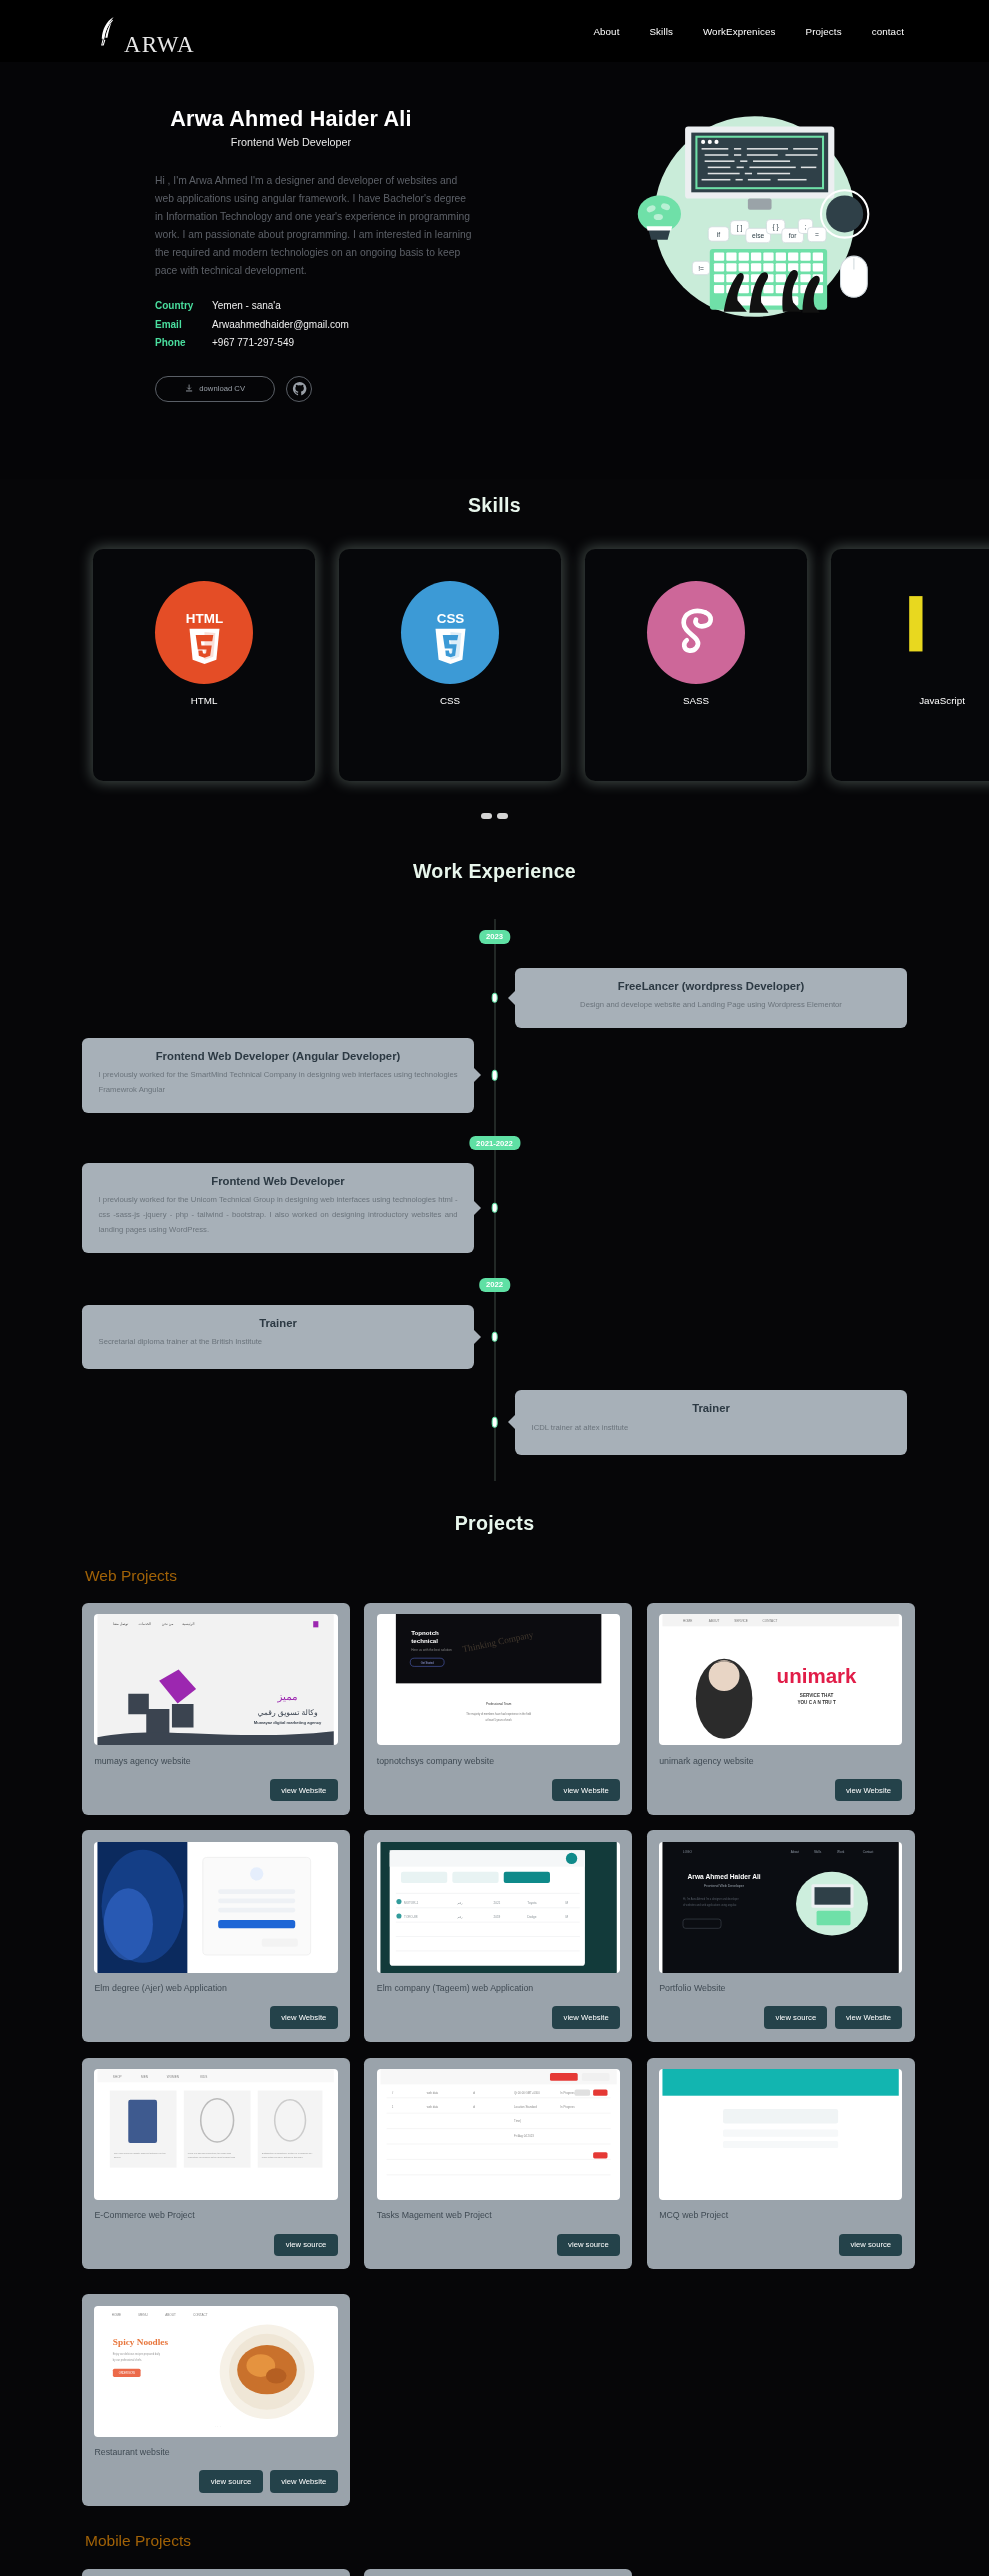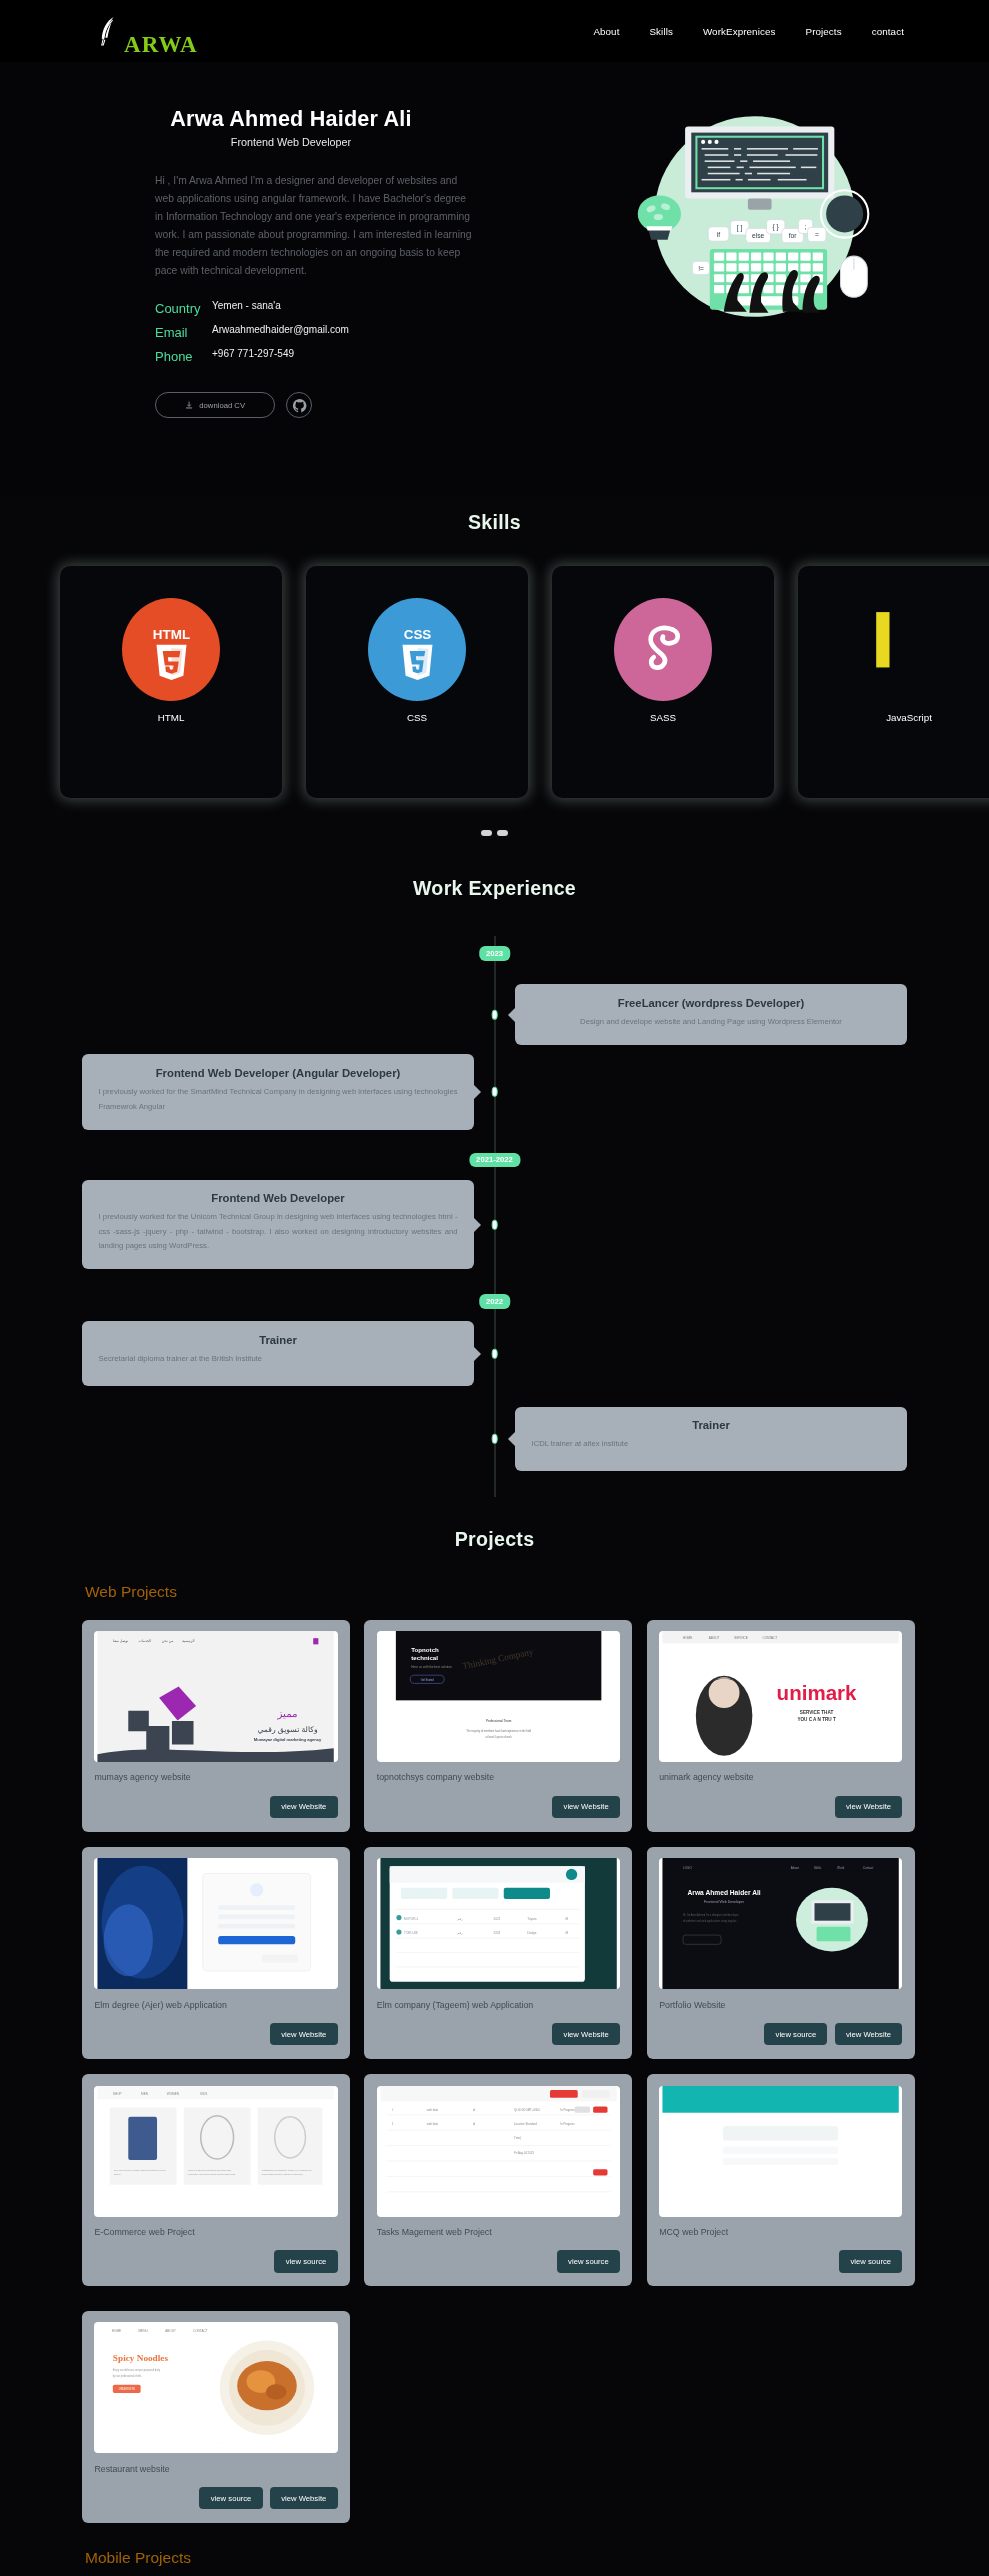--- a/index.html
+++ b/index.html
@@ -18,22 +18,22 @@
     align-items: center;
     justify-content: space-between;
     padding: 0 85px 0 98px;
     background: #000;
   }
   .brand { display: flex; align-items: center; gap: 3.1px; }
   .brand-feather { width: 23px; height: 31px; }
   .brand-text {
     font-size: 23px;
     letter-spacing: 1px;
-    color: #84cc16;
-    font-weight: 700;
+    color: #e5e5e5;
+    font-weight: 400;
     font-family: "Liberation Serif", serif;
     margin-top: 28px;
   }
   .navlinks { display: flex; align-items: center; gap: 30px; }
   .navlink {
     font-size: 9.8px;
     color: #ffffff;
     text-decoration: none;
     letter-spacing: 0.1px;
   }
@@ -68,22 +68,22 @@
     line-height: 1.75;
     color: #5d6168;
     width: 319px;
     font-weight: 300;
   }
   .info-table { margin-top: 17.5px; font-size: 7.7px; line-height: 1.85; }
   .info-row { display: flex; }
   .info-key {
     width: 57px;
     color: #4ade9e;
-    font-weight: normal;
-    font-size: 13px;
+    font-weight: bold;
+    font-size: 10px;
   }
   .info-val { color: #f0f0f0; font-weight: 400; font-size: 10px; }
   .hero-actions { margin-top: 23px; display: flex; align-items: center; gap: 11.3px; }
   .btn-cv {
     width: 120px;
     height: 26px;
     border: 0.5px solid #5a5f66;
     border-radius: 13px;
     background: transparent;
     color: #9aa0a8;
@@ -125,21 +125,21 @@
     padding-left: 85px;
     margin-bottom: 18.5px;
   }
 
   
   .skills { padding: 15.5px 0 10.3px 0; }
   .skills-track {
     margin-top: 32px;
     display: flex;
     gap: 24px;
-    padding-left: 60px;
+    padding-left: 93px;
   }
   .skill-card {
     width: 222px;
     min-width: 222px;
     height: 232px;
     background: #06070a;
     border-radius: 10.3px;
     box-shadow: 0 0 13.4px 1.5px rgba(200,230,215,.30);
     display: flex;
     flex-direction: column;

